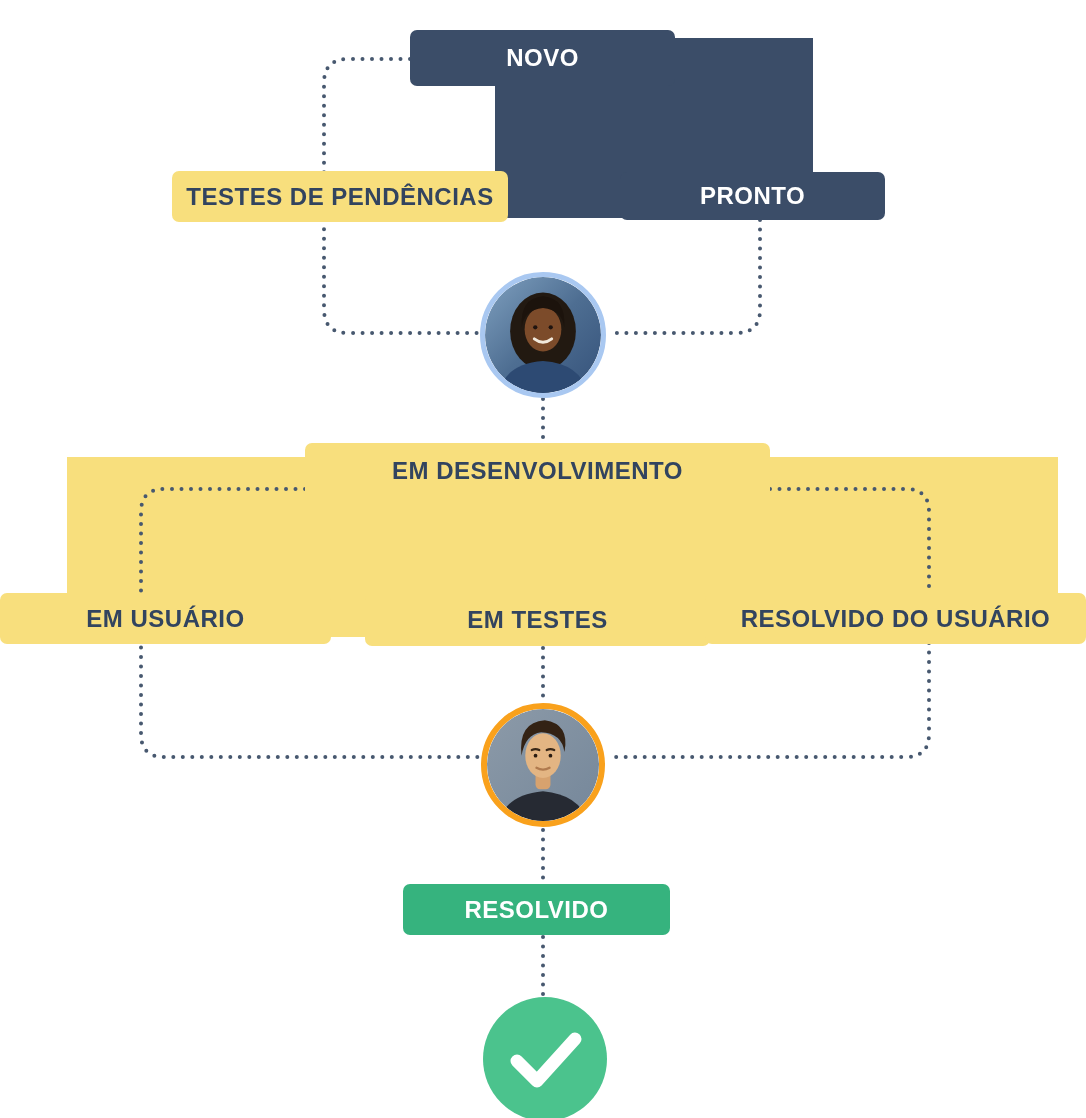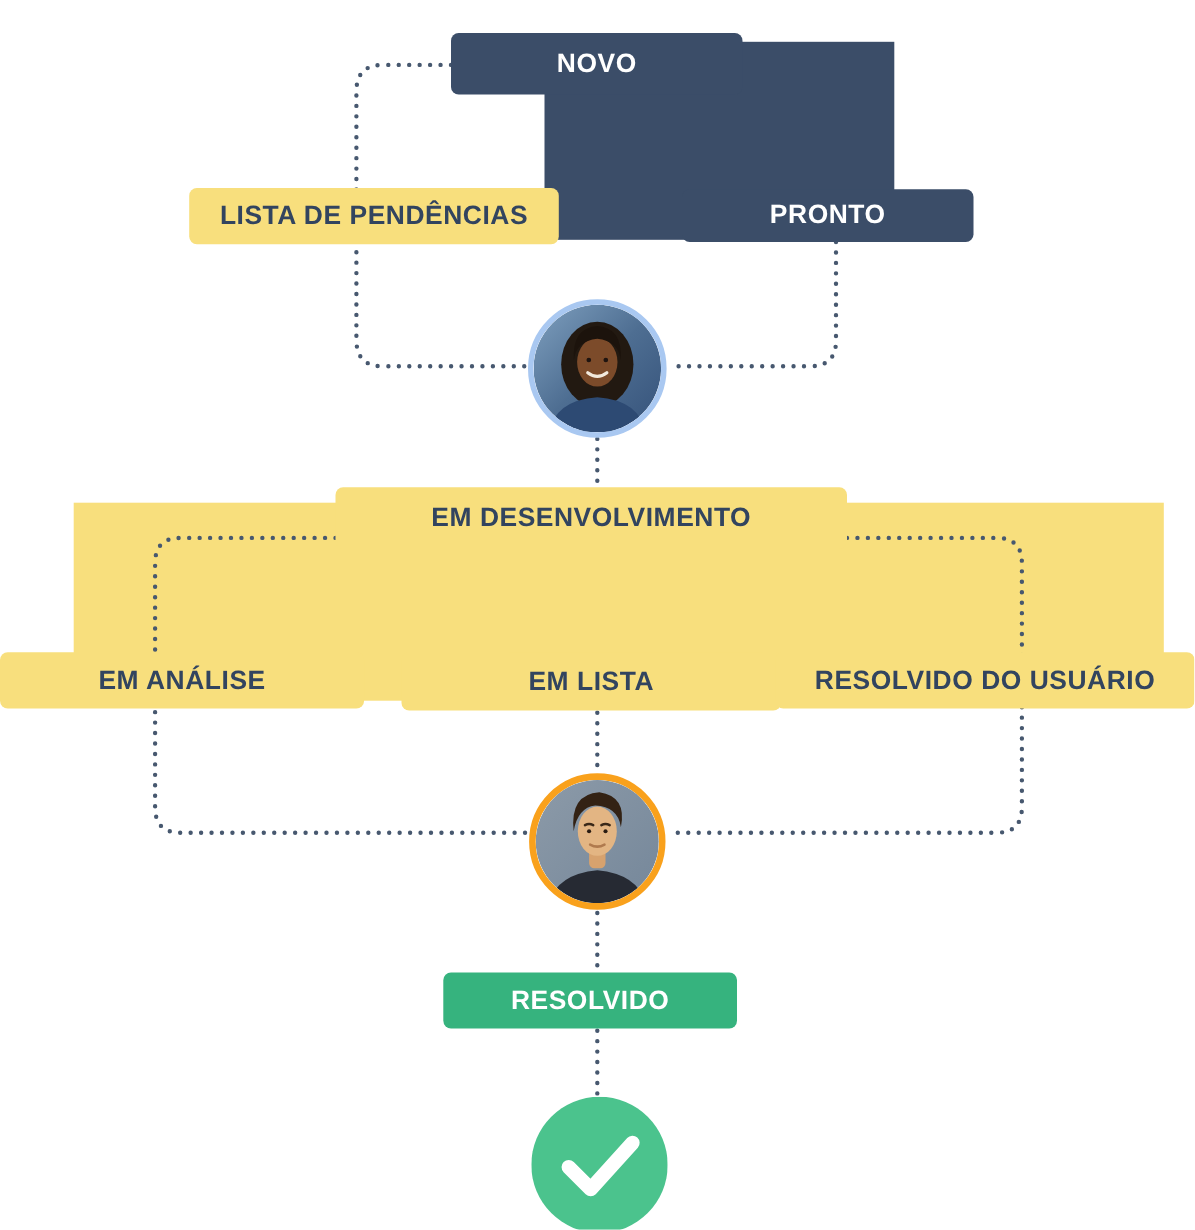--- a/index.html
+++ b/index.html
@@ -51,37 +51,37 @@
     <path d="M543,648 L543,701"></path>
     <path d="M543,830 L543,882"></path>
     <path d="M543,937 L543,996"></path>
   </svg>
 
   <div class="badge navy" style="left:410px; top:30px; width:265px; height:56px;">
     <span>NOVO</span>
   </div>
 
   <div class="badge yellow" style="left:172px; top:171px; width:336px; height:51px;">
-    <span>LISTA DE PENDÊNCIAS</span>
+    <span>TESTES DE PENDÊNCIAS</span>
   </div>
 
   <div class="badge yellow" style="left:305px; top:443px; width:465px; height:56px;">
     <span>EM DESENVOLVIMENTO</span>
   </div>
 
   <div class="badge navy" style="left:620px; top:172px; width:265px; height:48px;">
     <span>PRONTO</span>
   </div>
 
   <div class="badge yellow" style="left:0px; top:593px; width:331px; height:51px;">
-    <span>EM ANÁLISE</span>
+    <span>EM USUÁRIO</span>
   </div>
 
   <div class="badge yellow" style="left:365px; top:593px; width:345px; height:53px;">
-    <span>EM LISTA</span>
+    <span>EM TESTES</span>
   </div>
 
   <div class="badge yellow" style="left:705px; top:593px; width:381px; height:51px;">
     <span>RESOLVIDO DO USUÁRIO</span>
   </div>
 
   <div class="badge green" style="left:403px; top:884px; width:267px; height:51px;">
     <span>RESOLVIDO</span>
   </div>
 

